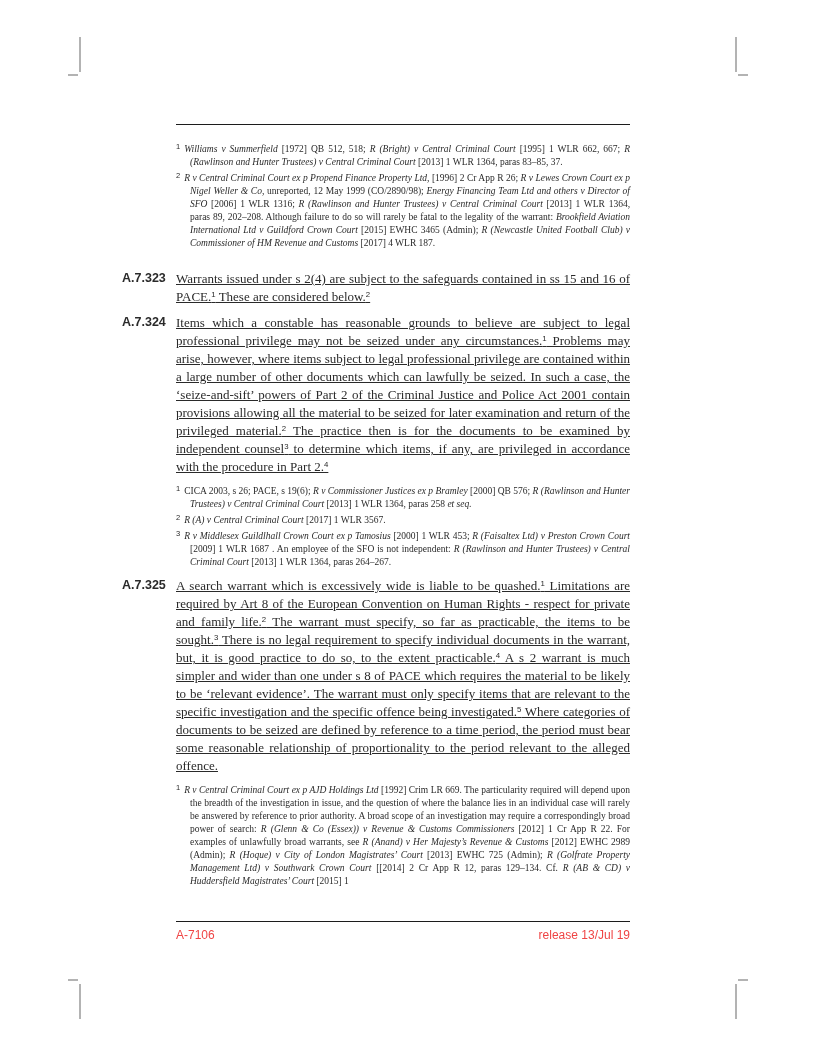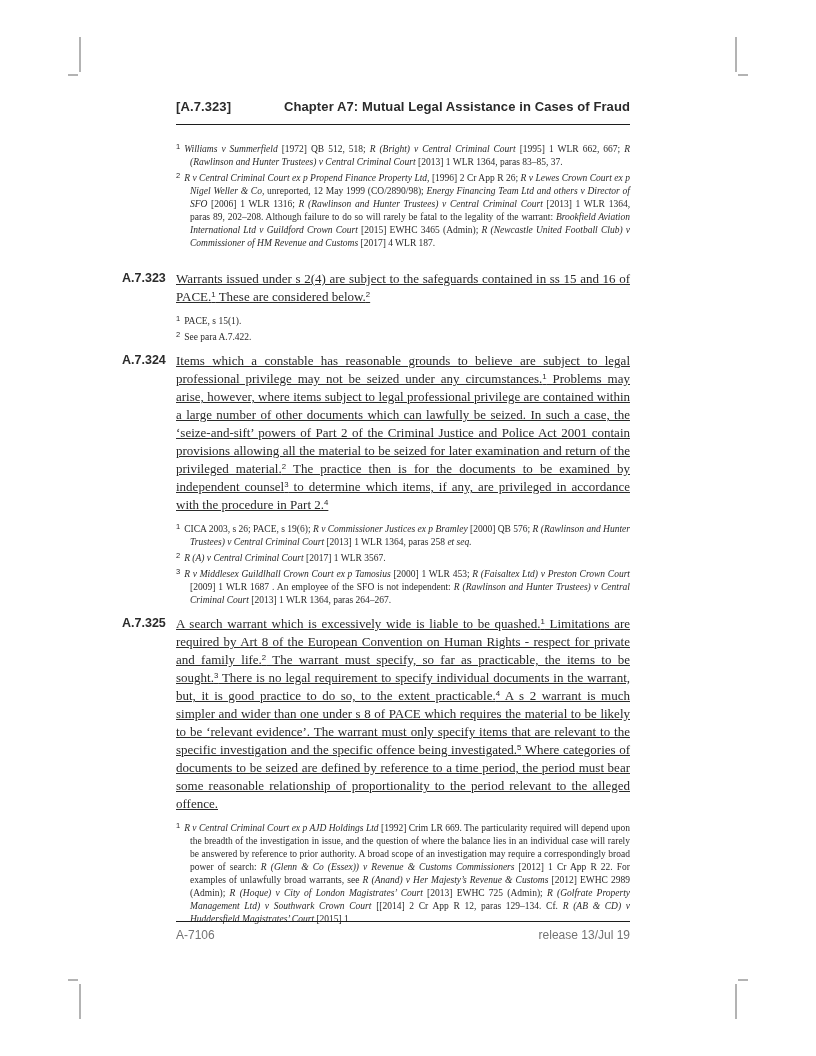--- a/index.html
+++ b/index.html
@@ -32,21 +32,21 @@
     position: absolute; left: 176px; right: 186px; top: 99px;
     display: flex; justify-content: space-between; align-items: baseline;
     font-family: "Liberation Sans", sans-serif; font-weight: bold; font-size: 13px;
     letter-spacing: 0.1px;
   }
   .head-rule { position: absolute; left: 176px; right: 186px; top: 124px; height: 0;
     border-top: 1.5px solid #1c1c1c; }
   .runfoot {
     position: absolute; left: 176px; right: 186px; top: 928px;
     display: flex; justify-content: space-between; align-items: baseline;
-    font-family: "Liberation Sans", sans-serif; font-size: 12px; color: #737373;
+    font-family: "Liberation Sans", sans-serif; font-size: 12px; color: #ef4444;
   }
   .foot-rule { position: absolute; left: 176px; right: 186px; top: 921px; height: 0;
     border-top: 1px solid #1c1c1c; }
 
   
   .content { position: absolute; left: 176px; right: 186px; top: 140px; }
 
   .fn-block { font-size: 9.5px; line-height: 13px; text-align: justify; }
   .fn { padding-left: 14px; text-indent: -14px; }
   .fn-num {
@@ -76,48 +76,36 @@
 
   <div class="crop v tl-v"></div>
   <div class="crop h tl-h"></div>
   <div class="crop v tr-v"></div>
   <div class="crop h tr-h"></div>
   <div class="crop h bl-h"></div>
   <div class="crop v bl-v"></div>
   <div class="crop h br-h"></div>
   <div class="crop v br-v"></div>
 
-  <div class="runhead">
-    <span>[A.7.323]</span>
-    <span>Chapter A7: Mutual Legal Assistance in Cases of Fraud</span>
-  </div>
   <div class="head-rule"></div>
 
   <div class="content">
 
     <div class="fn-block">
       <div class="fn">
         <span class="fn-num">1</span><span><span class="it">Williams v Summerfield</span><span> [1972] QB 512, 518; </span><span class="it">R (Bright) v Central Criminal Court</span><span> [1995] 1 WLR 662, 667; </span><span class="it">R (Rawlinson and Hunter Trustees) v Central Criminal Court</span><span> [2013] 1 WLR 1364, paras 83–85, 37.</span></span>
       </div>
       <div class="fn">
         <span class="fn-num">2</span><span><span class="it">R v Central Criminal Court ex p Propend Finance Property Ltd</span><span>, [1996] 2 Cr App R 26; </span><span class="it">R v Lewes Crown Court ex p Nigel Weller &amp; Co</span><span>, unreported, 12 May 1999 (CO/2890/98); </span><span class="it">Energy Financing Team Ltd and others v Director of SFO</span><span> [2006] 1 WLR 1316; </span><span class="it">R (Rawlinson and Hunter Trustees) v Central Criminal Court</span><span> [2013] 1 WLR 1364, paras 89, 202–208. Although failure to do so will rarely be fatal to the legality of the warrant: </span><span class="it">Brookfield Aviation International Ltd v Guildford Crown Court</span><span> [2015] EWHC 3465 (Admin); </span><span class="it">R (Newcastle United Football Club) v Commissioner of HM Revenue and Customs</span><span> [2017] 4 WLR 187.</span></span>
       </div>
     </div>
 
     <div class="para">
       <span class="para-num">A.7.323</span>
       <div class="para-body"><span>Warrants issued under s 2(4) are subject to the safeguards contained in ss 15 and 16 of PACE.</span><sup>1</sup><span> These are considered below.</span><sup>2</sup></div>
-      <div class="fn-block para-fns">
-        <div class="fn">
-          <span class="fn-num">1</span><span><span>PACE, s 15(1).</span></span>
-        </div>
-        <div class="fn">
-          <span class="fn-num">2</span><span><span>See para A.7.422.</span></span>
-        </div>
-      </div>
     </div>
 
     <div class="para tight">
       <span class="para-num">A.7.324</span>
       <div class="para-body"><span>Items which a constable has reasonable grounds to believe are subject to legal professional privilege may not be seized under any circumstances.</span><sup>1</sup><span> Problems may arise, however, where items subject to legal professional privilege are contained within a large number of other documents which can lawfully be seized. In such a case, the ‘seize-and-sift’ powers of Part 2 of the Criminal Justice and Police Act 2001 contain provisions allowing all the material to be seized for later examination and return of the privileged material.</span><sup>2</sup><span> The practice then is for the documents to be examined by independent counsel</span><sup>3</sup><span> to determine which items, if any, are privileged in accordance with the procedure in Part 2.</span><sup>4</sup></div>
       <div class="fn-block para-fns">
         <div class="fn">
           <span class="fn-num">1</span><span><span>CICA 2003, s 26; PACE, s 19(6); </span><span class="it">R v Commissioner Justices ex p Bramley</span><span> [2000] QB 576; </span><span class="it">R (Rawlinson and Hunter Trustees) v Central Criminal Court</span><span> [2013] 1 WLR 1364, paras 258 </span><span class="it">et seq.</span></span>
         </div>
         <div class="fn">

